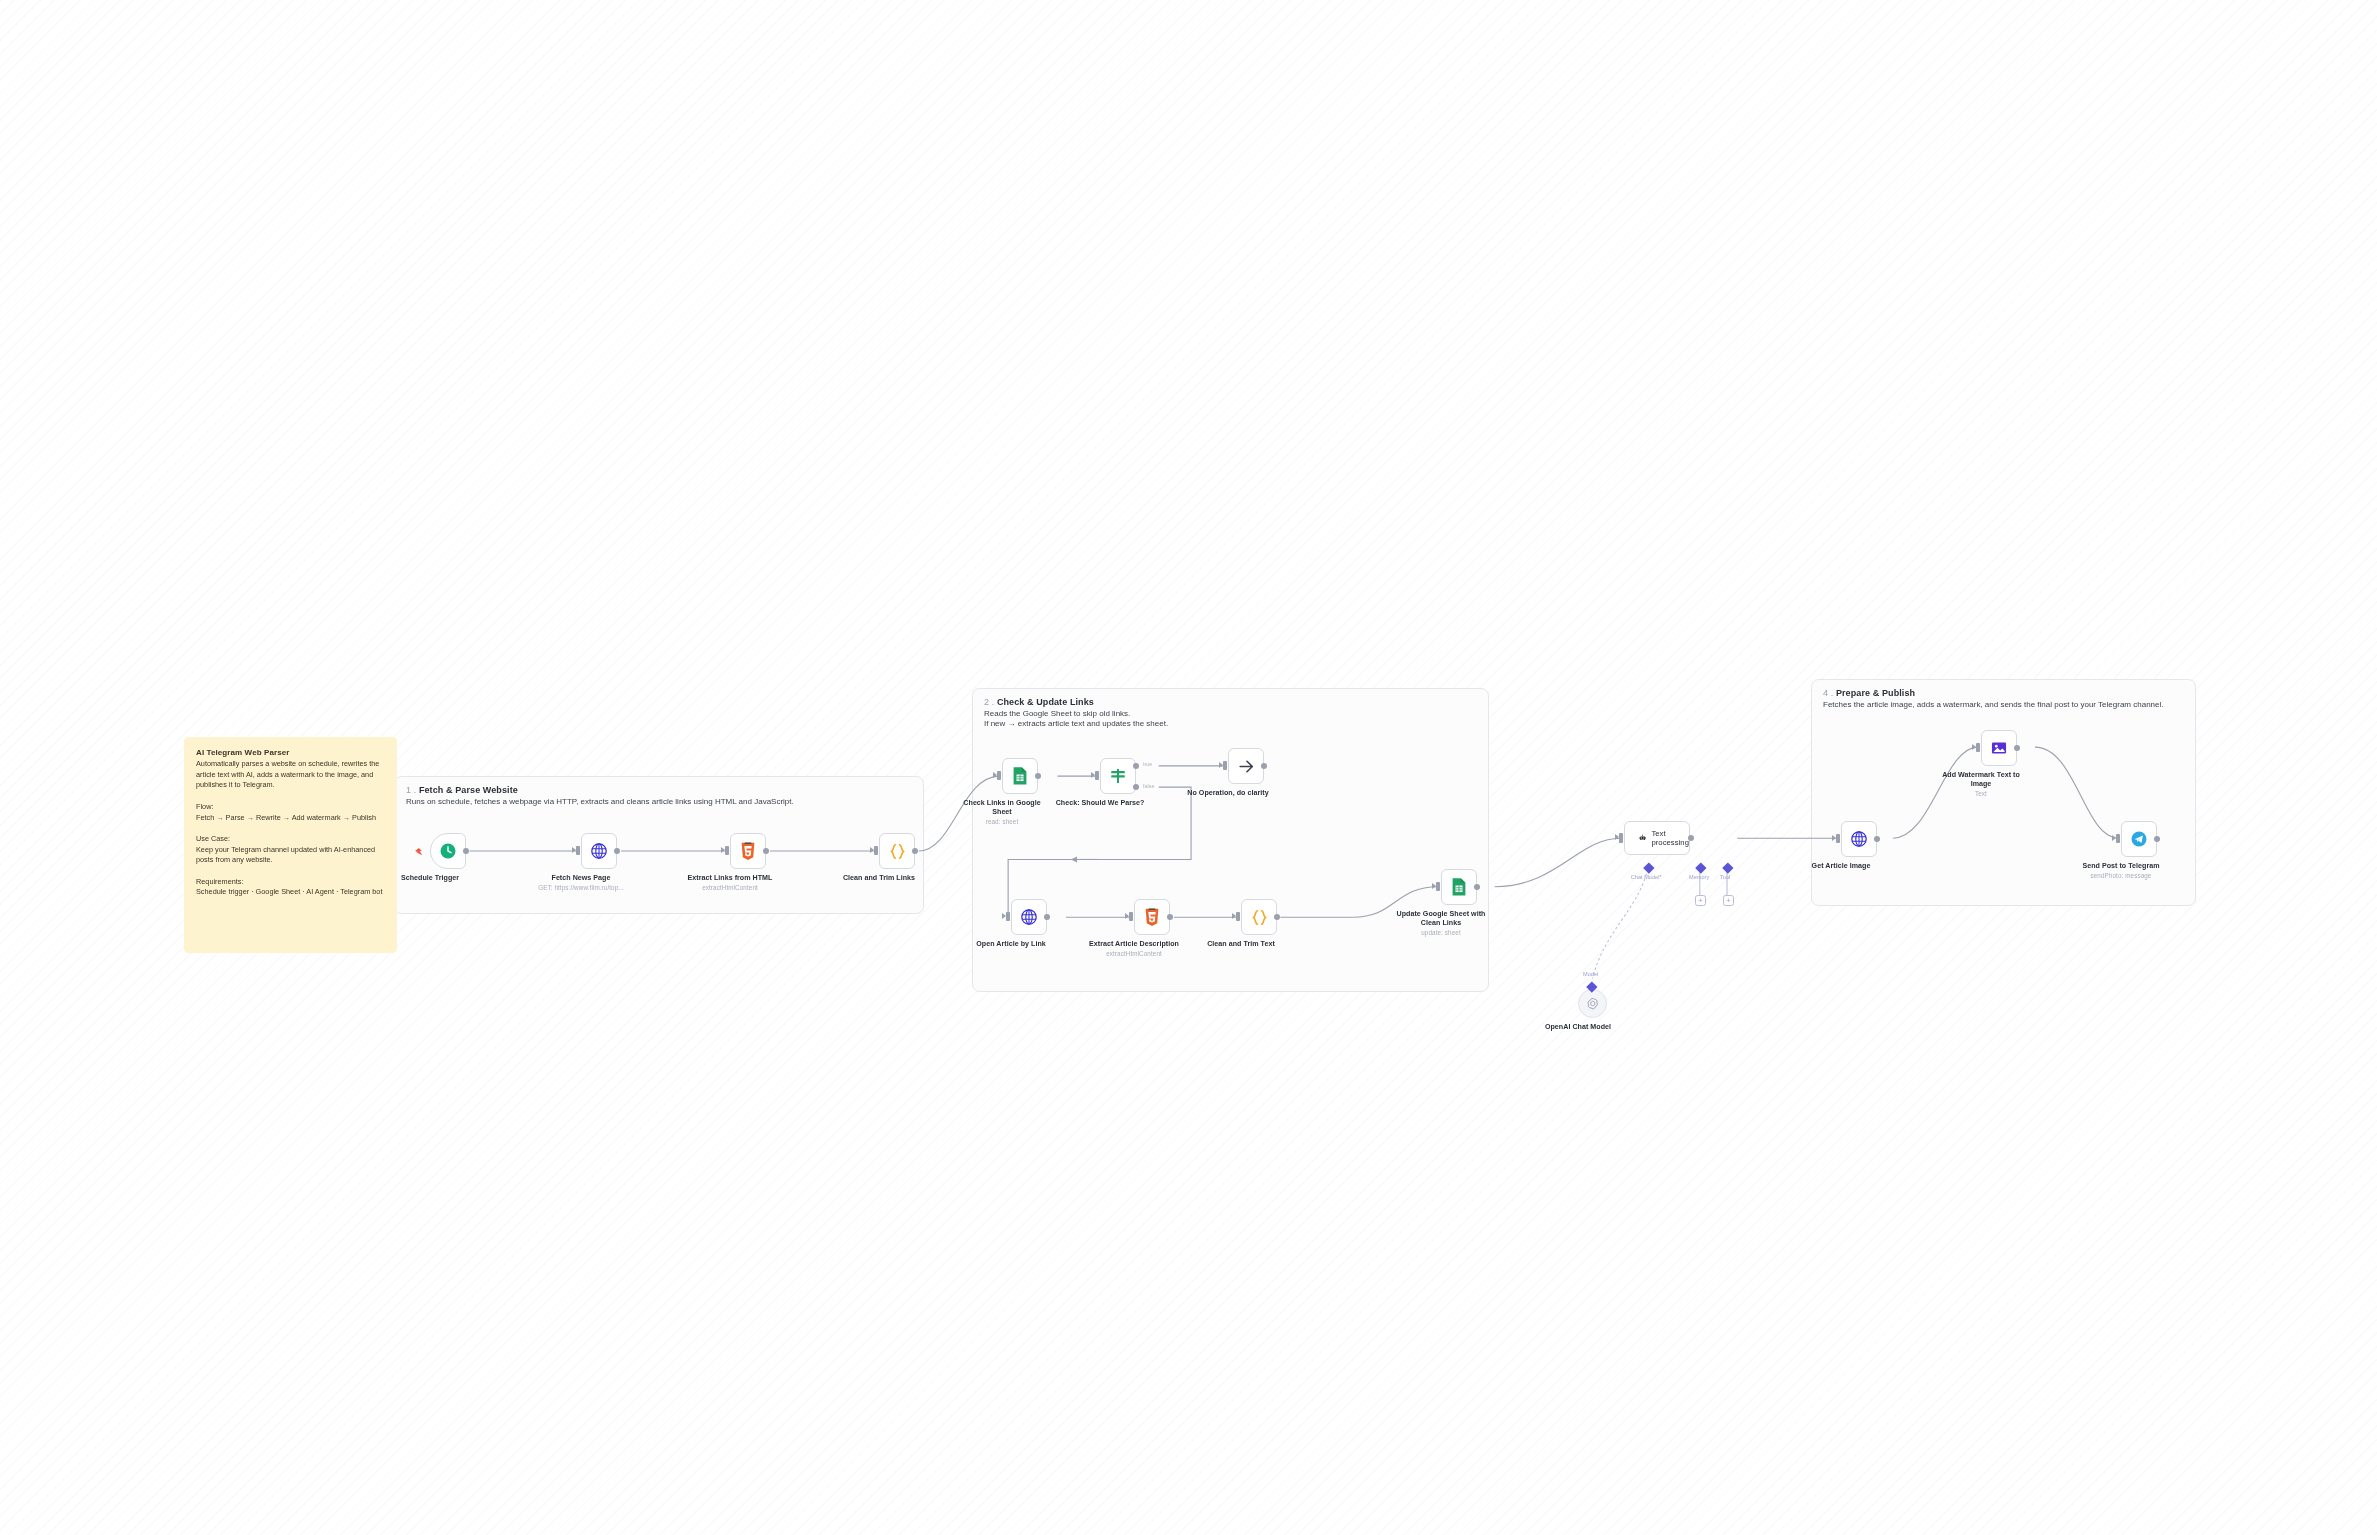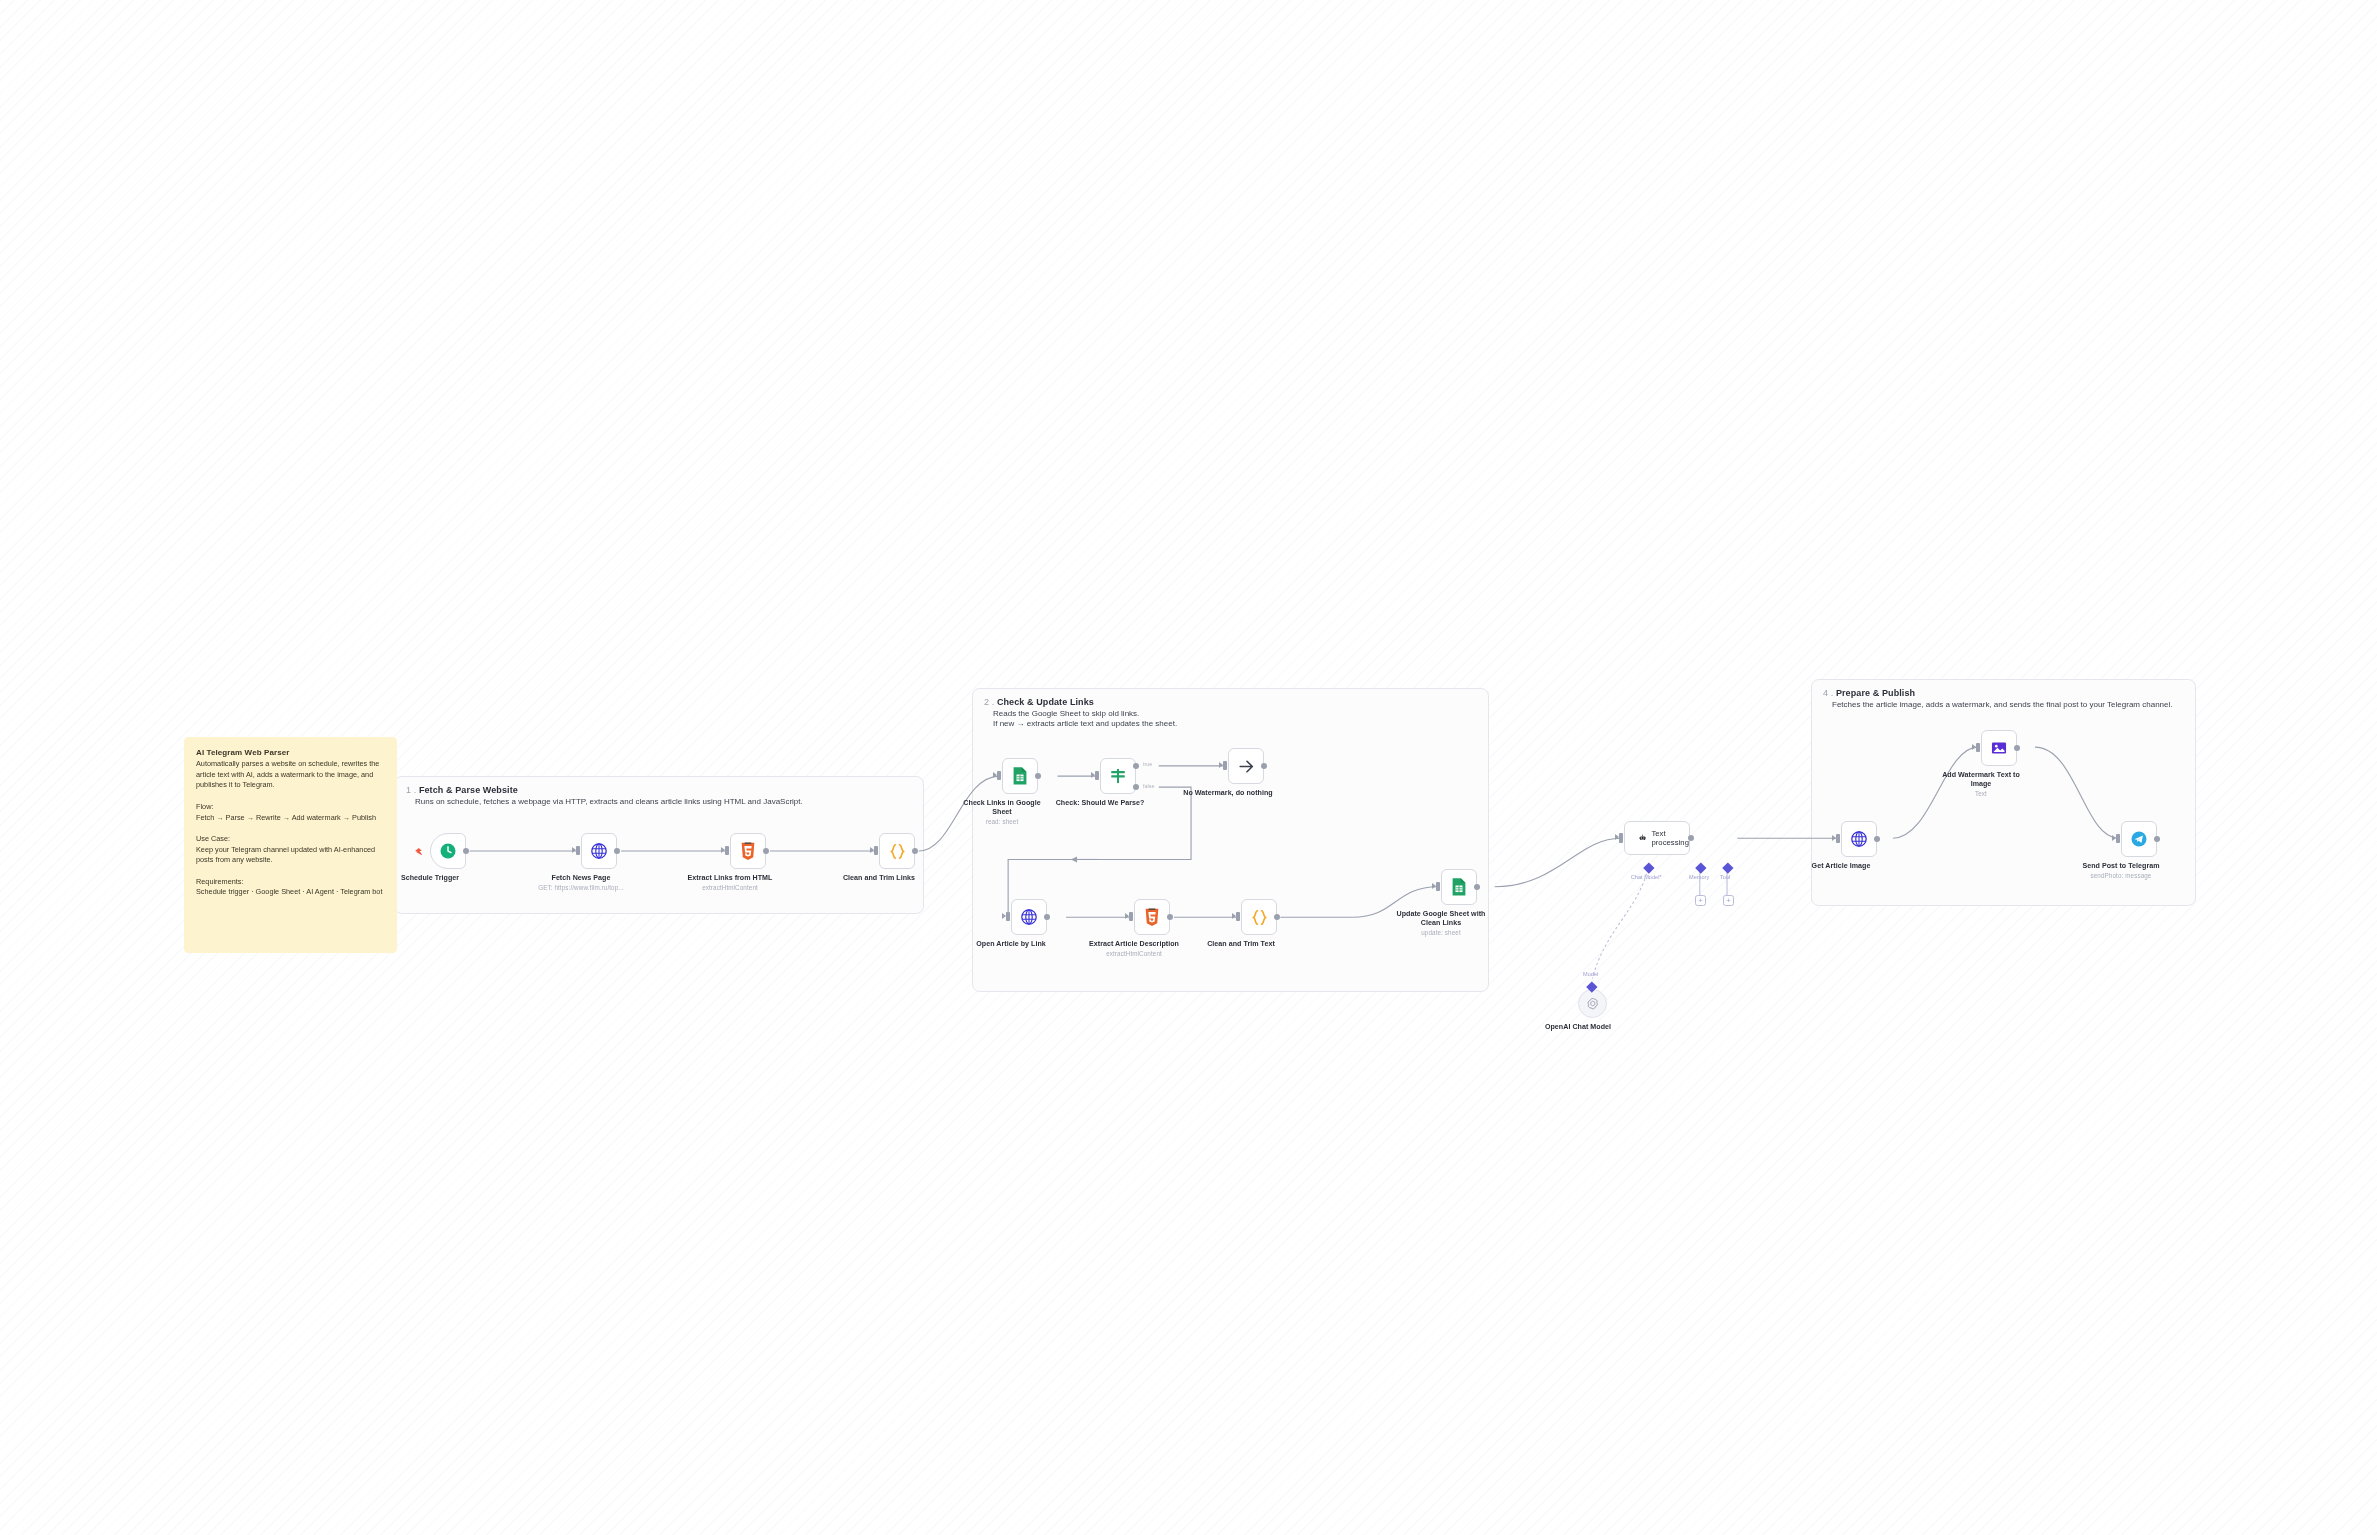--- a/index.html
+++ b/index.html
@@ -64,21 +64,20 @@
     font-weight: normal;
     margin-right: 2.6px;
   }
   .section-desc {
     font-size: 8px;
     line-height: 10.2px;
     color: #3d424c;
     font-weight: normal;
     margin-top: 0.9px;
     white-space: pre-line;
-    margin-left: 9px;
   }
 
   
   .sticky {
     position: absolute;
     background: #fdf3cf;
     border-radius: 4.3px;
     padding: 11px 12px;
     box-sizing: border-box;
     z-index: 3;
@@ -432,21 +431,21 @@
   </div>
 
   <div class="node" style="left:1228px; top:748px;">
     <div class="port-in" style="left:-5.1px; top:13px;"></div>
     <div class="node-box">
       <svg class="icon" width="19" height="19" viewBox="0 0 24 24">
         <path d="M4 12 H19 M12.6 5.4 L19.4 12 L12.6 18.6" stroke="#3b404a" stroke-width="2" fill="none" stroke-linecap="round" stroke-linejoin="round"></path>
       </svg>
     </div>
     <div class="port" style="left:33px; top:15px;"></div>
-    <div class="node-label" style="top:41px; width:119px;">No Watermark, do nothing</div>
+    <div class="node-label" style="top:41px; width:119px;">No Operation, do clarity</div>
   </div>
 
   <div class="node" style="left:1011px; top:899px;">
     <div class="port-in" style="left:-5.1px; top:13px;"></div>
     <div class="node-box">
       <svg class="icon" width="18" height="18" viewBox="0 0 24 24">
         <circle cx="12" cy="12" r="9.6" fill="none" stroke="#3730d6" stroke-width="1.7"></circle>
         <ellipse cx="12" cy="12" rx="4.3" ry="9.6" fill="none" stroke="#3730d6" stroke-width="1.5"></ellipse>
         <path d="M2.6 9 H21.4 M2.6 15 H21.4 M12 2.4 V21.6" stroke="#3730d6" stroke-width="1.4"></path>
       </svg>

